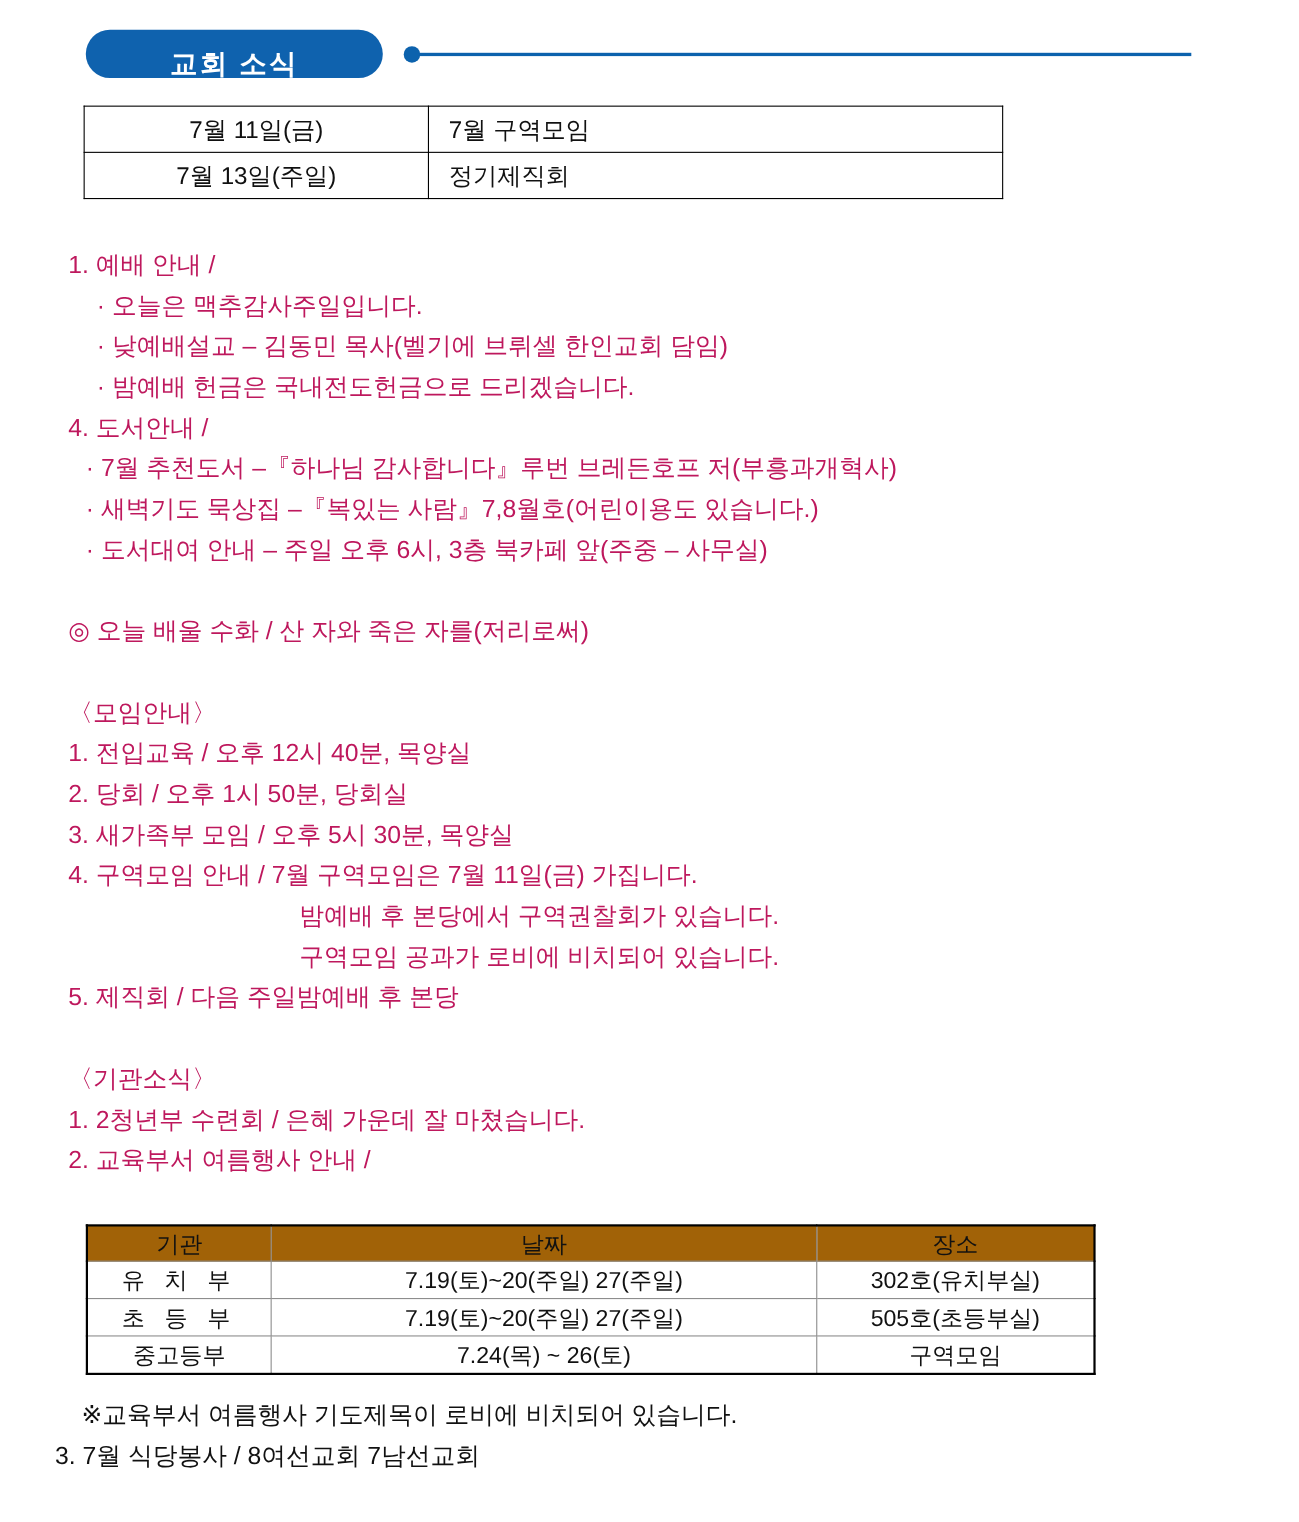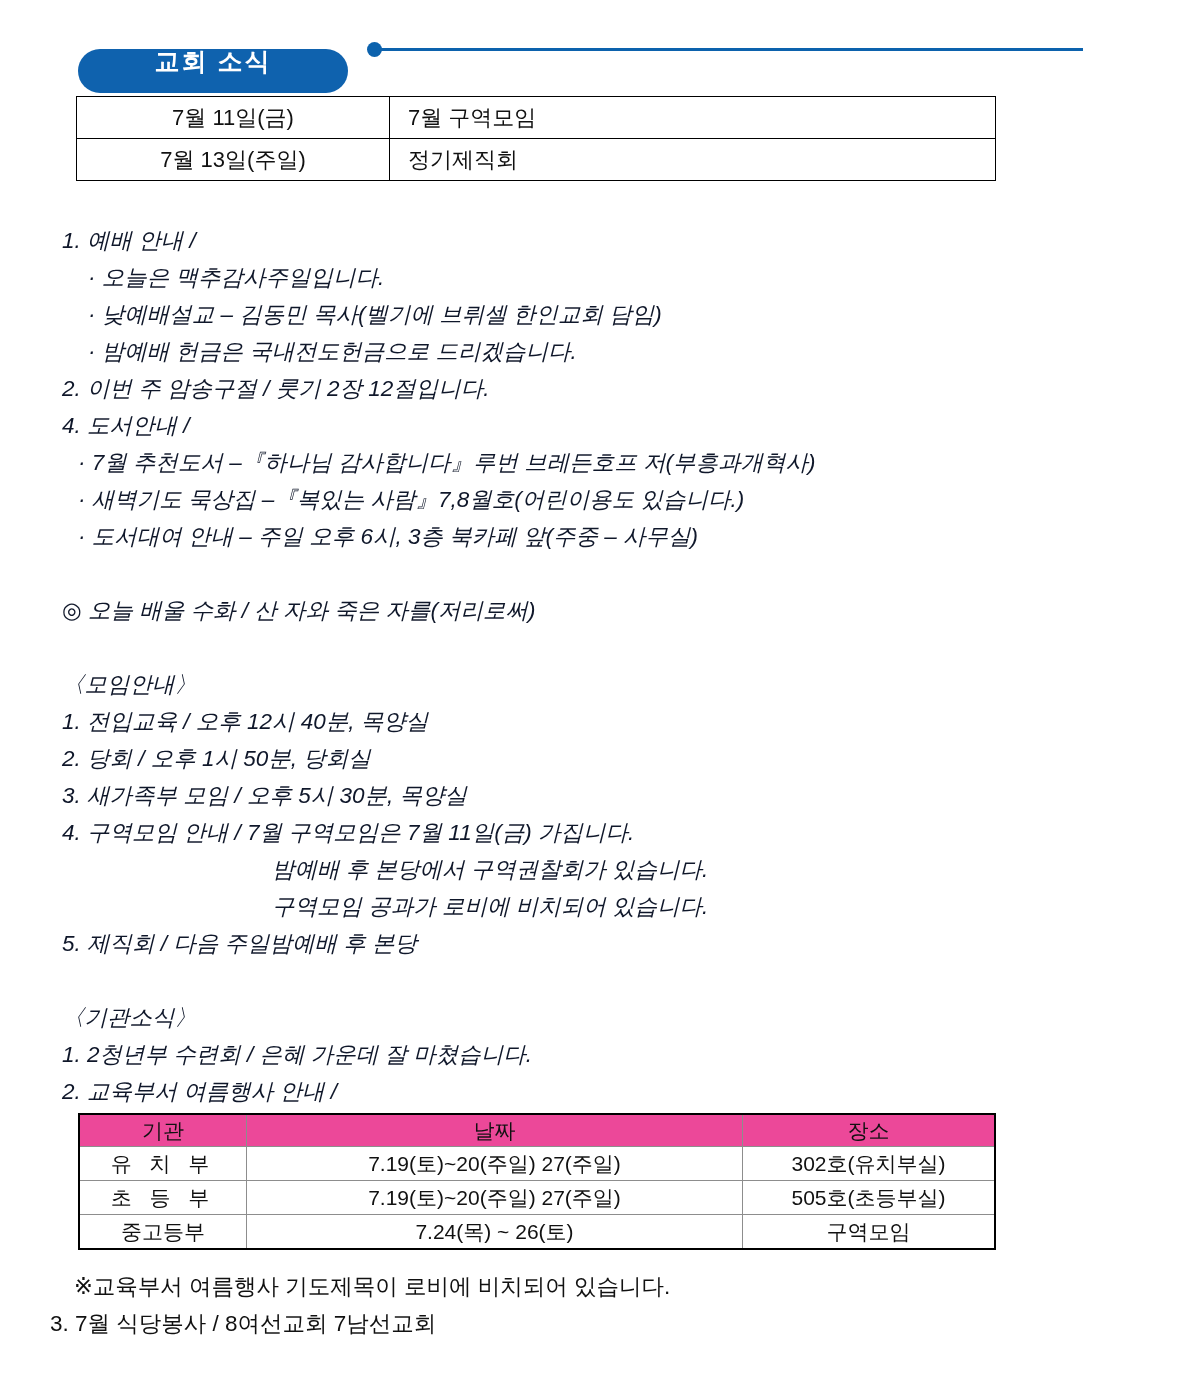--- a/index.html
+++ b/index.html
@@ -27,23 +27,22 @@
   }
   .badge {
     position: absolute;
     left: 78px;
     top: 27px;
     width: 270px;
     height: 44px;
     background: #0F62AE;
     border-radius: 22px;
     display: flex;
-    align-items: flex-start;
+    align-items: flex-end;
     justify-content: center;
-    margin-top: 22px;
   }
   .badge-label {
     color: #ffffff;
     font-size: 25px;
     font-weight: bold;
     letter-spacing: 2px;
     line-height: 1;
   }
   .deco-dot {
     position: absolute;
@@ -61,21 +60,21 @@
     width: 702px;
     height: 3px;
     background: #0C62AD;
   }
 
   
   .schedule-table {
     position: absolute;
     left: 76px;
     top: 96px;
-    width: 920px;
+    width: 836px;
     border-collapse: collapse;
     table-layout: fixed;
     border-radius: 23px;
   }
   .schedule-table td {
     border: 1.6px solid #000000;
     height: 41px;
     font-size: 22px;
     padding: 0 12px;
     vertical-align: middle;
@@ -94,22 +93,21 @@
   .content {
     position: absolute;
     left: 0;
     top: 222px;
     width: 1181px;
   }
   .line {
     font-size: 22.5px;
     line-height: 37px;
     white-space: pre;
-    color: #0f172a;
-    font-style: italic;
+    color: #be185d;
   }
   .lvl-0 { padding-left: 62px; }
   .lvl-1 { padding-left: 88px; }
   .lvl-2 { padding-left: 78px; }
   .indent-cont { padding-left: 272px; }
   .spacer { height: 37px; }
 
   
   .events-wrap {
     position: absolute;
@@ -127,21 +125,21 @@
   .events-table td {
     border: 1px solid #8d8d8d;
     height: 33px;
     font-size: 21px;
     font-weight: normal;
     text-align: center;
     vertical-align: middle;
     padding: 0 4px;
   }
   .events-table thead th {
-    background: #ec4899;
+    background: #a16207;
     height: 31px;
   }
   .events-table .c-org  { width: 158px; }
   .events-table .c-date { width: 487px; }
   .events-table .c-loc  { width: 243px; }
   .org-spaced { letter-spacing: 6px; }
 
   .footer-lines {
     position: absolute;
     left: 0;
@@ -178,21 +176,20 @@
     </tr>
   </tbody>
 </table>
 
 <div class="content">
 
   <div class="line lvl-0">1. 예배 안내 /</div>
   <div class="line lvl-1">· 오늘은 맥추감사주일입니다.</div>
   <div class="line lvl-1">· 낮예배설교 – 김동민 목사(벨기에 브뤼셀 한인교회 담임)</div>
   <div class="line lvl-1">· 밤예배 헌금은 국내전도헌금으로 드리겠습니다.</div>
-  <div class="line lvl-0">2. 이번 주 암송구절 / 룻기 2장 12절입니다.</div>
   <div class="line lvl-0">4. 도서안내 /</div>
   <div class="line lvl-2">· 7월 추천도서 –『하나님 감사합니다』루번 브레든호프 저(부흥과개혁사)</div>
   <div class="line lvl-2">· 새벽기도 묵상집 –『복있는 사람』7,8월호(어린이용도 있습니다.)</div>
   <div class="line lvl-2">· 도서대여 안내 – 주일 오후 6시, 3층 북카페 앞(주중 – 사무실)</div>
 
   <div class="spacer"></div>
 
   <div class="line lvl-0">◎ 오늘 배울 수화 / 산 자와 죽은 자를(저리로써)</div>
 
   <div class="spacer"></div>

